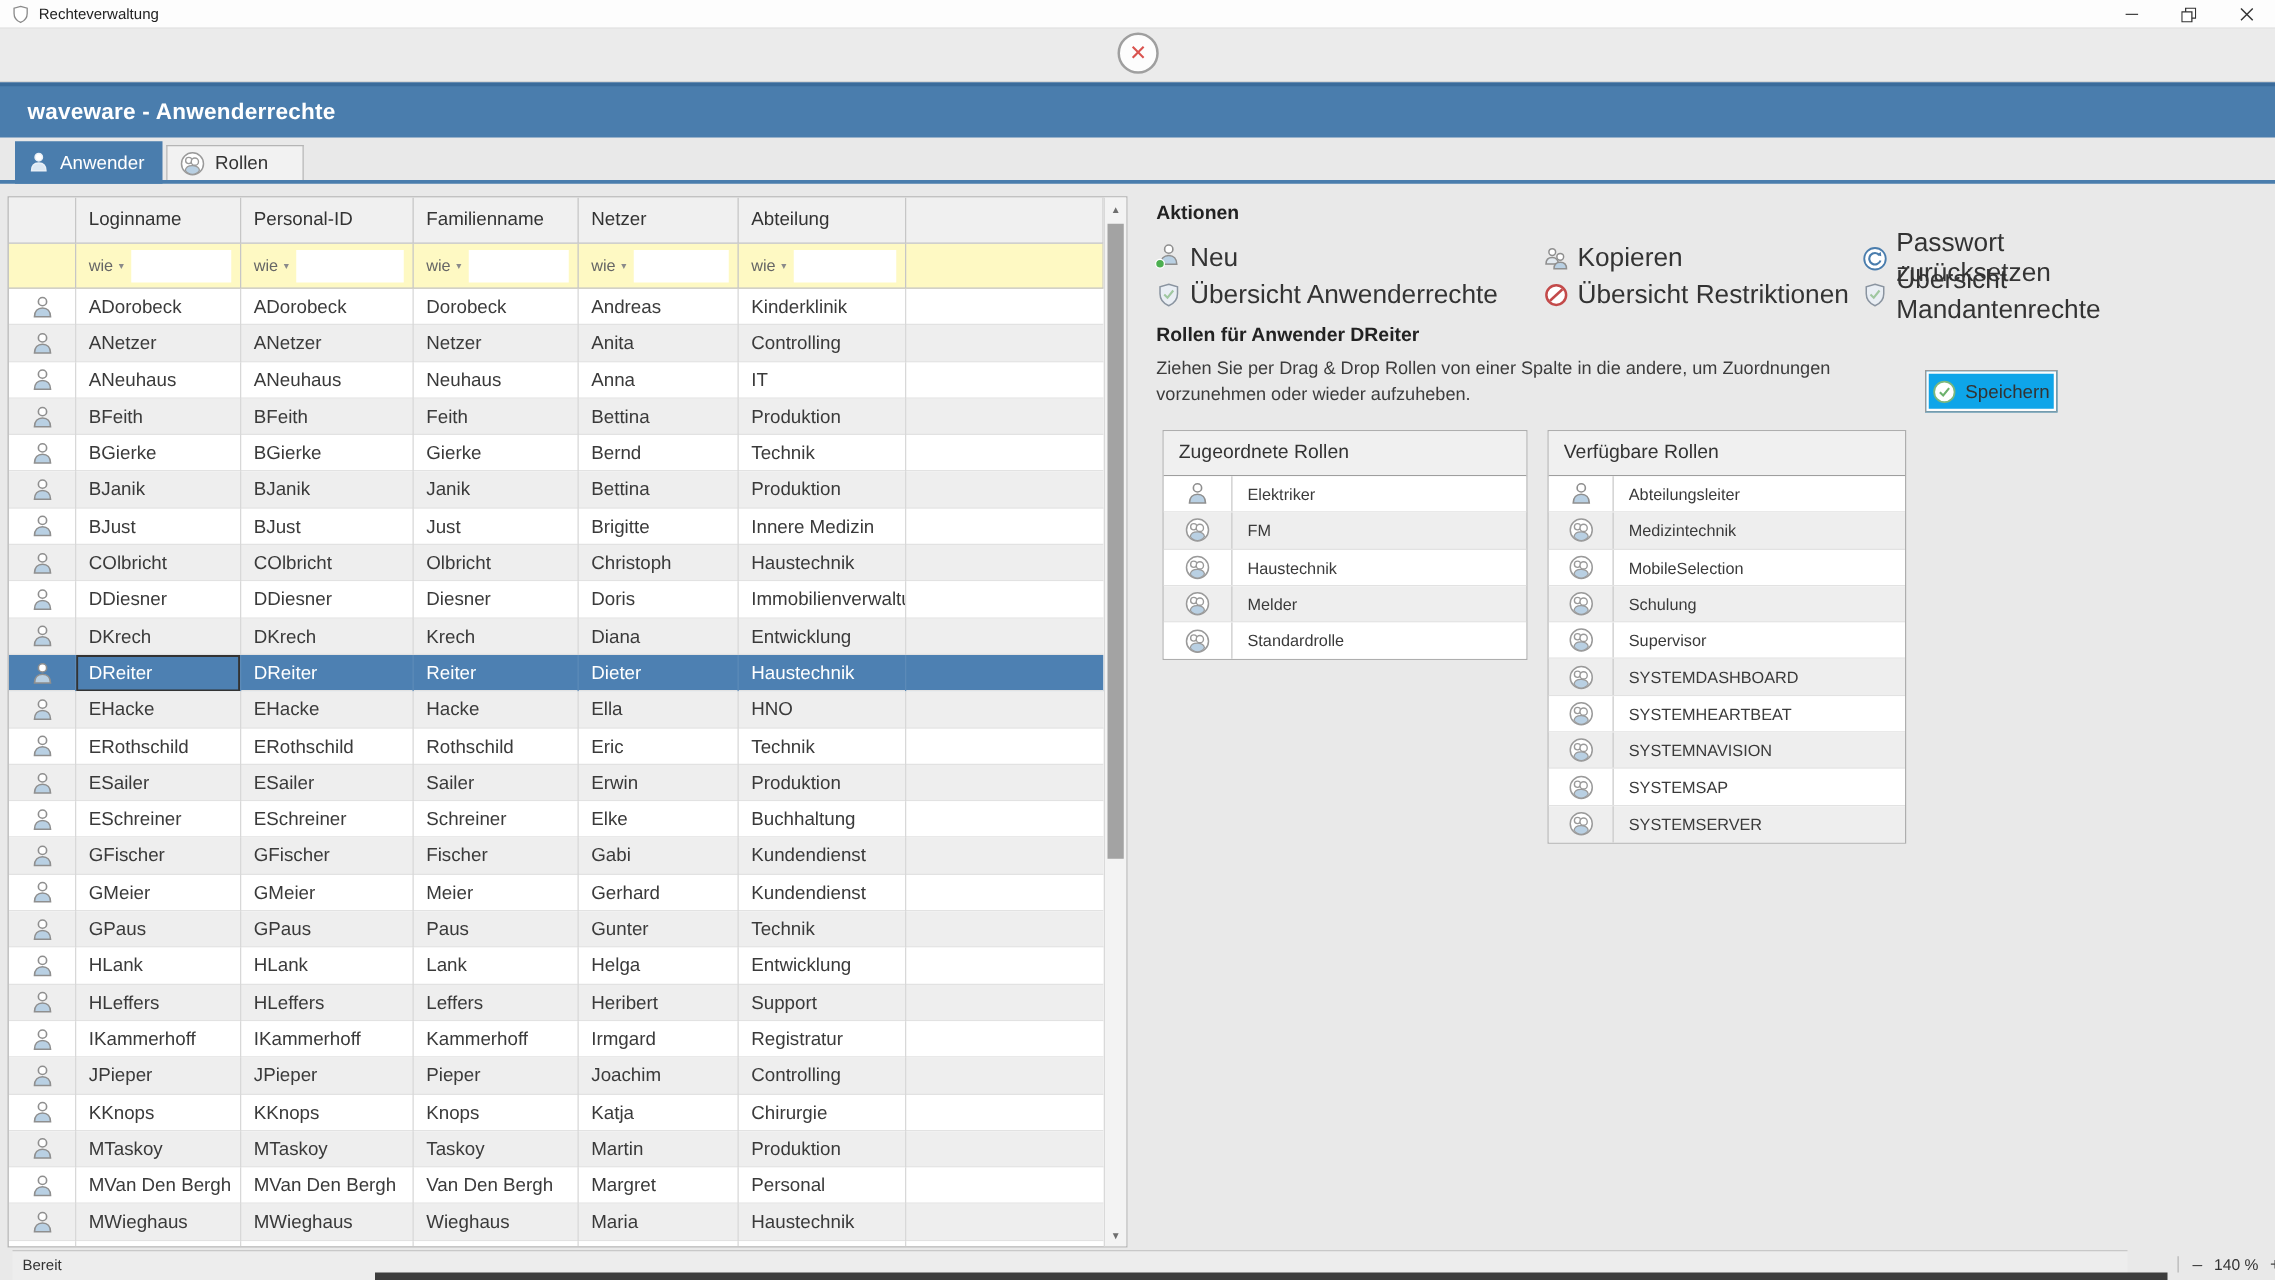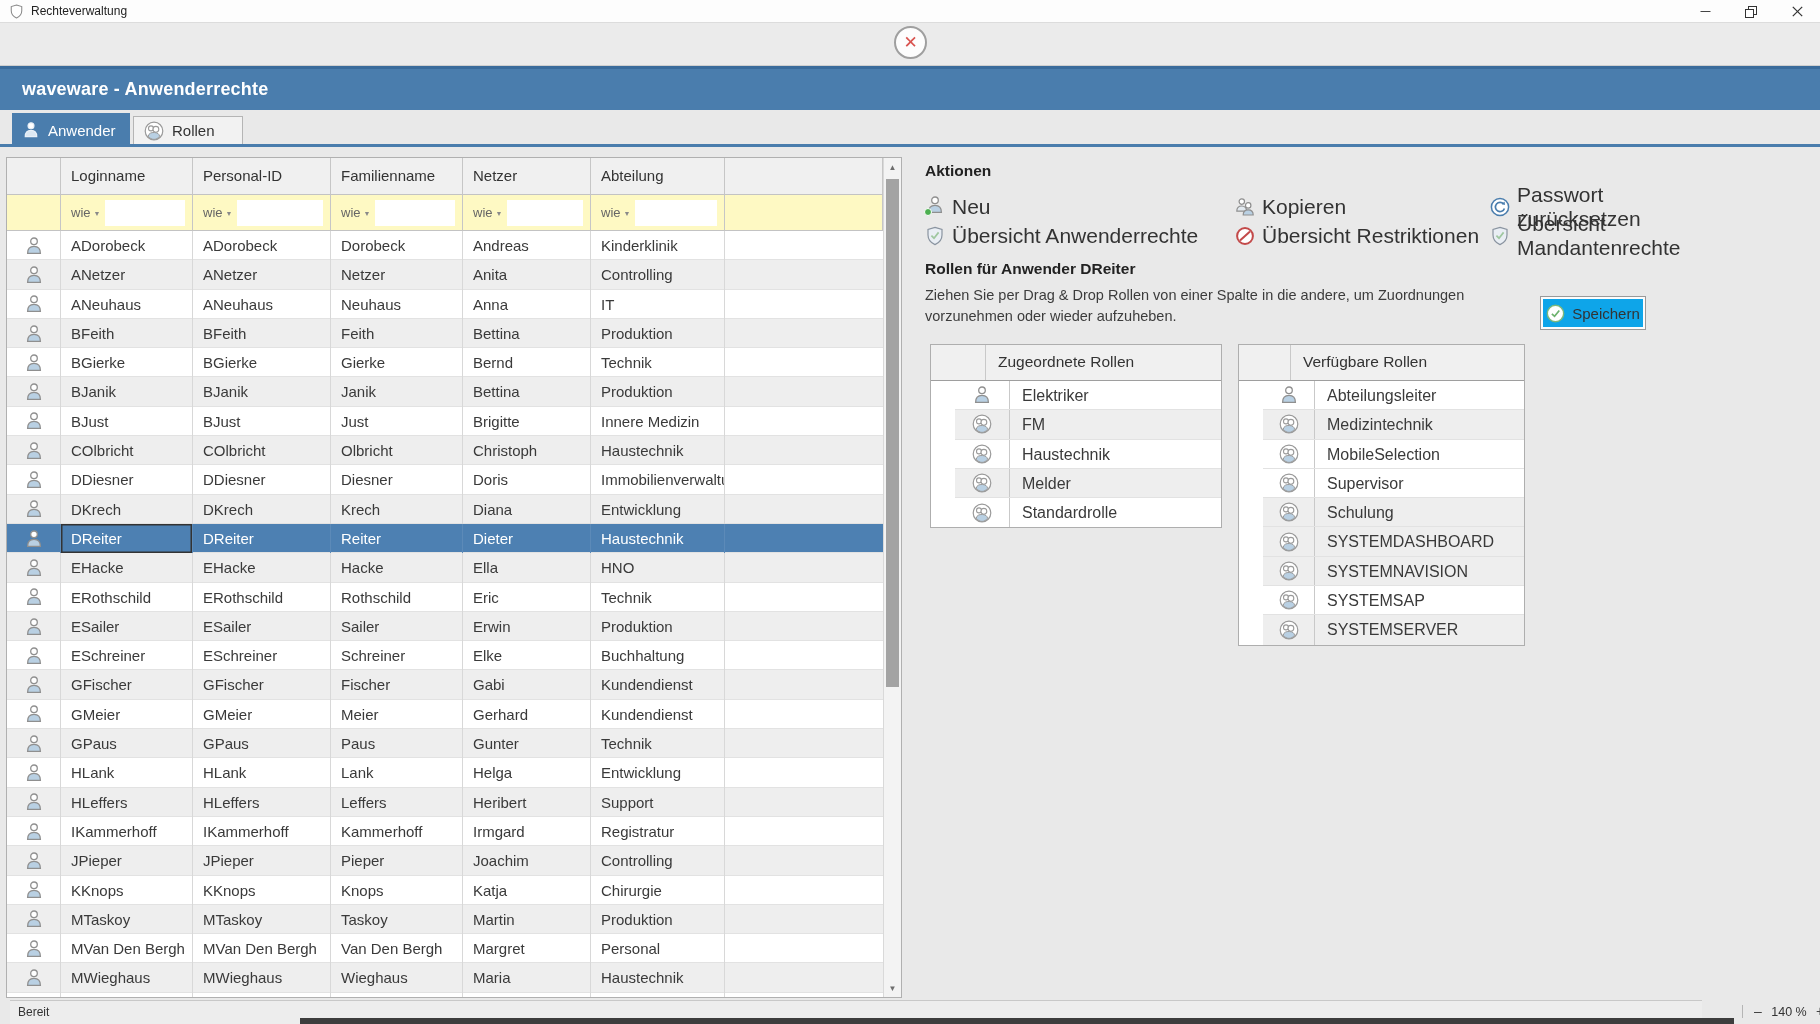--- a/index.html
+++ b/index.html
@@ -63,25 +63,25 @@
   #actions{position:absolute;left:925px;top:194px;width:780px;height:58px;}
   .action{position:absolute;display:flex;align-items:center;gap:7px;height:26px;font-size:21px;color:#333;}
   #roles-title{left:925px;top:260px;}
   #instruction{position:absolute;left:925px;top:285px;width:620px;font-size:14.5px;color:#3c3c3c;line-height:21px;}
   #save-btn{position:absolute;left:1540px;top:296px;width:106px;height:34px;background:#0ea5e9;
     border:1px solid #999;box-shadow:inset 0 0 0 2px #fcfcfc;display:flex;align-items:center;justify-content:center;gap:7px;font-size:15px;color:#333;}
   
   .rolelist{position:absolute;top:344px;background:#fff;border:1px solid #aeaeae;}
   #assigned-list{left:930px;width:292px;}
   #available-list{left:1238px;width:287px;}
-  .rl-head{display:flex;height:36px;background:#f0f0f0;border-bottom:1px solid #9e9e9e;font-size:15.5px;color:#333;}
+  .rl-head{display:flex;height:36px;background:#f0f0f0;border-bottom:1px solid #9e9e9e;font-size:15.5px;color:#333;flex-direction:column;}
   .rl-icon-col{width:55px;border-right:1px solid #c9c9c9;display:flex;align-items:center;justify-content:center;flex-shrink:0;}
   #available-list .rl-icon-col{width:52px;}
   .rl-label{flex:1;padding-left:12px;line-height:34px;overflow:hidden;white-space:nowrap;}
-  .rl-row{display:flex;height:29.3px;background:#fff;border-bottom:1px solid #e2e2e2;font-size:16px;margin-left:24px;}
+  .rl-row{display:flex;height:29.3px;background:#fff;border-bottom:1px solid #e2e2e2;font-size:13px;}
   .rl-row.alt{background:#eeeeee;}
   .rl-row .rl-label{line-height:29.3px;}
   .rl-row:last-child{border-bottom:none;}
   
   #statusbar{position:absolute;left:0;top:1000px;width:1692px;height:24px;background:#ededed;border-top:1px solid #c8c8c8;margin-left:10px;}
   #status-text{position:absolute;left:8px;top:4px;font-size:12px;color:#333;}
   #zoom-sep{position:absolute;left:1732px;top:4px;width:1px;height:13px;background:#b5b5b5;}
   .zbtn{position:absolute;top:2px;width:16px;text-align:center;font-size:14px;color:#444;}
   #zoom-minus{left:1740px;} #zoom-plus{left:1802px;}
   #zoom-value{position:absolute;left:1756px;top:4px;width:46px;text-align:center;font-size:12.5px;color:#333;}
@@ -740,52 +740,63 @@
         <div class="rl-icon-col">
           <svg width="20" height="20" viewBox="0 0 20 20">
     <circle cx="10" cy="10" r="8.8" fill="#fff" stroke="#9a9a9a" stroke-width="1.2"></circle>
     <circle cx="7" cy="7.4" r="2.5" fill="#fff" stroke="#9a9a9a" stroke-width="1.1"></circle>
     <circle cx="11.9" cy="8.3" r="2.9" fill="#fff" stroke="#9a9a9a" stroke-width="1.1"></circle>
     <path d="M4.2 15.2 C4.8 12.4 7 11.3 10.4 11.5 C13.6 11.7 15.2 13 15.6 15.2 C14.2 17.2 12.2 18.4 10 18.4 C7.8 18.4 5.6 17.1 4.2 15.2 Z" fill="#b9d0e3" stroke="#9a9a9a" stroke-width="1"></path>
           </svg>
         </div>
       <div class="rl-label">MobileSelection</div>
       </div>
+      <div class="rl-row alt">
+        <div class="rl-icon-col">
+          <svg width="20" height="20" viewBox="0 0 20 20">
+    <circle cx="10" cy="10" r="8.8" fill="#fff" stroke="#9a9a9a" stroke-width="1.2"></circle>
+    <circle cx="7" cy="7.4" r="2.5" fill="#fff" stroke="#9a9a9a" stroke-width="1.1"></circle>
+    <circle cx="11.9" cy="8.3" r="2.9" fill="#fff" stroke="#9a9a9a" stroke-width="1.1"></circle>
+    <path d="M4.2 15.2 C4.8 12.4 7 11.3 10.4 11.5 C13.6 11.7 15.2 13 15.6 15.2 C14.2 17.2 12.2 18.4 10 18.4 C7.8 18.4 5.6 17.1 4.2 15.2 Z" fill="#b9d0e3" stroke="#9a9a9a" stroke-width="1"></path>
+          </svg>
+        </div>
+      <div class="rl-label">Schulung</div>
+      </div>
       <div class="rl-row">
         <div class="rl-icon-col">
           <svg width="20" height="20" viewBox="0 0 20 20">
     <circle cx="10" cy="10" r="8.8" fill="#fff" stroke="#9a9a9a" stroke-width="1.2"></circle>
     <circle cx="7" cy="7.4" r="2.5" fill="#fff" stroke="#9a9a9a" stroke-width="1.1"></circle>
     <circle cx="11.9" cy="8.3" r="2.9" fill="#fff" stroke="#9a9a9a" stroke-width="1.1"></circle>
     <path d="M4.2 15.2 C4.8 12.4 7 11.3 10.4 11.5 C13.6 11.7 15.2 13 15.6 15.2 C14.2 17.2 12.2 18.4 10 18.4 C7.8 18.4 5.6 17.1 4.2 15.2 Z" fill="#b9d0e3" stroke="#9a9a9a" stroke-width="1"></path>
           </svg>
         </div>
       <div class="rl-label">Supervisor</div>
       </div>
       <div class="rl-row alt">
         <div class="rl-icon-col">
           <svg width="20" height="20" viewBox="0 0 20 20">
     <circle cx="10" cy="10" r="8.8" fill="#fff" stroke="#9a9a9a" stroke-width="1.2"></circle>
     <circle cx="7" cy="7.4" r="2.5" fill="#fff" stroke="#9a9a9a" stroke-width="1.1"></circle>
     <circle cx="11.9" cy="8.3" r="2.9" fill="#fff" stroke="#9a9a9a" stroke-width="1.1"></circle>
     <path d="M4.2 15.2 C4.8 12.4 7 11.3 10.4 11.5 C13.6 11.7 15.2 13 15.6 15.2 C14.2 17.2 12.2 18.4 10 18.4 C7.8 18.4 5.6 17.1 4.2 15.2 Z" fill="#b9d0e3" stroke="#9a9a9a" stroke-width="1"></path>
           </svg>
         </div>
-      <div class="rl-label">Schulung</div>
-      </div>
-      <div class="rl-row alt">
-        <div class="rl-icon-col">
-          <svg width="20" height="20" viewBox="0 0 20 20">
-    <circle cx="10" cy="10" r="8.8" fill="#fff" stroke="#9a9a9a" stroke-width="1.2"></circle>
-    <circle cx="7" cy="7.4" r="2.5" fill="#fff" stroke="#9a9a9a" stroke-width="1.1"></circle>
-    <circle cx="11.9" cy="8.3" r="2.9" fill="#fff" stroke="#9a9a9a" stroke-width="1.1"></circle>
-    <path d="M4.2 15.2 C4.8 12.4 7 11.3 10.4 11.5 C13.6 11.7 15.2 13 15.6 15.2 C14.2 17.2 12.2 18.4 10 18.4 C7.8 18.4 5.6 17.1 4.2 15.2 Z" fill="#b9d0e3" stroke="#9a9a9a" stroke-width="1"></path>
-          </svg>
-        </div>
       <div class="rl-label">SYSTEMDASHBOARD</div>
+      </div>
+      <div class="rl-row">
+        <div class="rl-icon-col">
+          <svg width="20" height="20" viewBox="0 0 20 20">
+    <circle cx="10" cy="10" r="8.8" fill="#fff" stroke="#9a9a9a" stroke-width="1.2"></circle>
+    <circle cx="7" cy="7.4" r="2.5" fill="#fff" stroke="#9a9a9a" stroke-width="1.1"></circle>
+    <circle cx="11.9" cy="8.3" r="2.9" fill="#fff" stroke="#9a9a9a" stroke-width="1.1"></circle>
+    <path d="M4.2 15.2 C4.8 12.4 7 11.3 10.4 11.5 C13.6 11.7 15.2 13 15.6 15.2 C14.2 17.2 12.2 18.4 10 18.4 C7.8 18.4 5.6 17.1 4.2 15.2 Z" fill="#b9d0e3" stroke="#9a9a9a" stroke-width="1"></path>
+          </svg>
+        </div>
+      <div class="rl-label">SYSTEMHEARTBEAT</div>
       </div>
       <div class="rl-row alt">
         <div class="rl-icon-col">
           <svg width="20" height="20" viewBox="0 0 20 20">
     <circle cx="10" cy="10" r="8.8" fill="#fff" stroke="#9a9a9a" stroke-width="1.2"></circle>
     <circle cx="7" cy="7.4" r="2.5" fill="#fff" stroke="#9a9a9a" stroke-width="1.1"></circle>
     <circle cx="11.9" cy="8.3" r="2.9" fill="#fff" stroke="#9a9a9a" stroke-width="1.1"></circle>
     <path d="M4.2 15.2 C4.8 12.4 7 11.3 10.4 11.5 C13.6 11.7 15.2 13 15.6 15.2 C14.2 17.2 12.2 18.4 10 18.4 C7.8 18.4 5.6 17.1 4.2 15.2 Z" fill="#b9d0e3" stroke="#9a9a9a" stroke-width="1"></path>
           </svg>
         </div>

